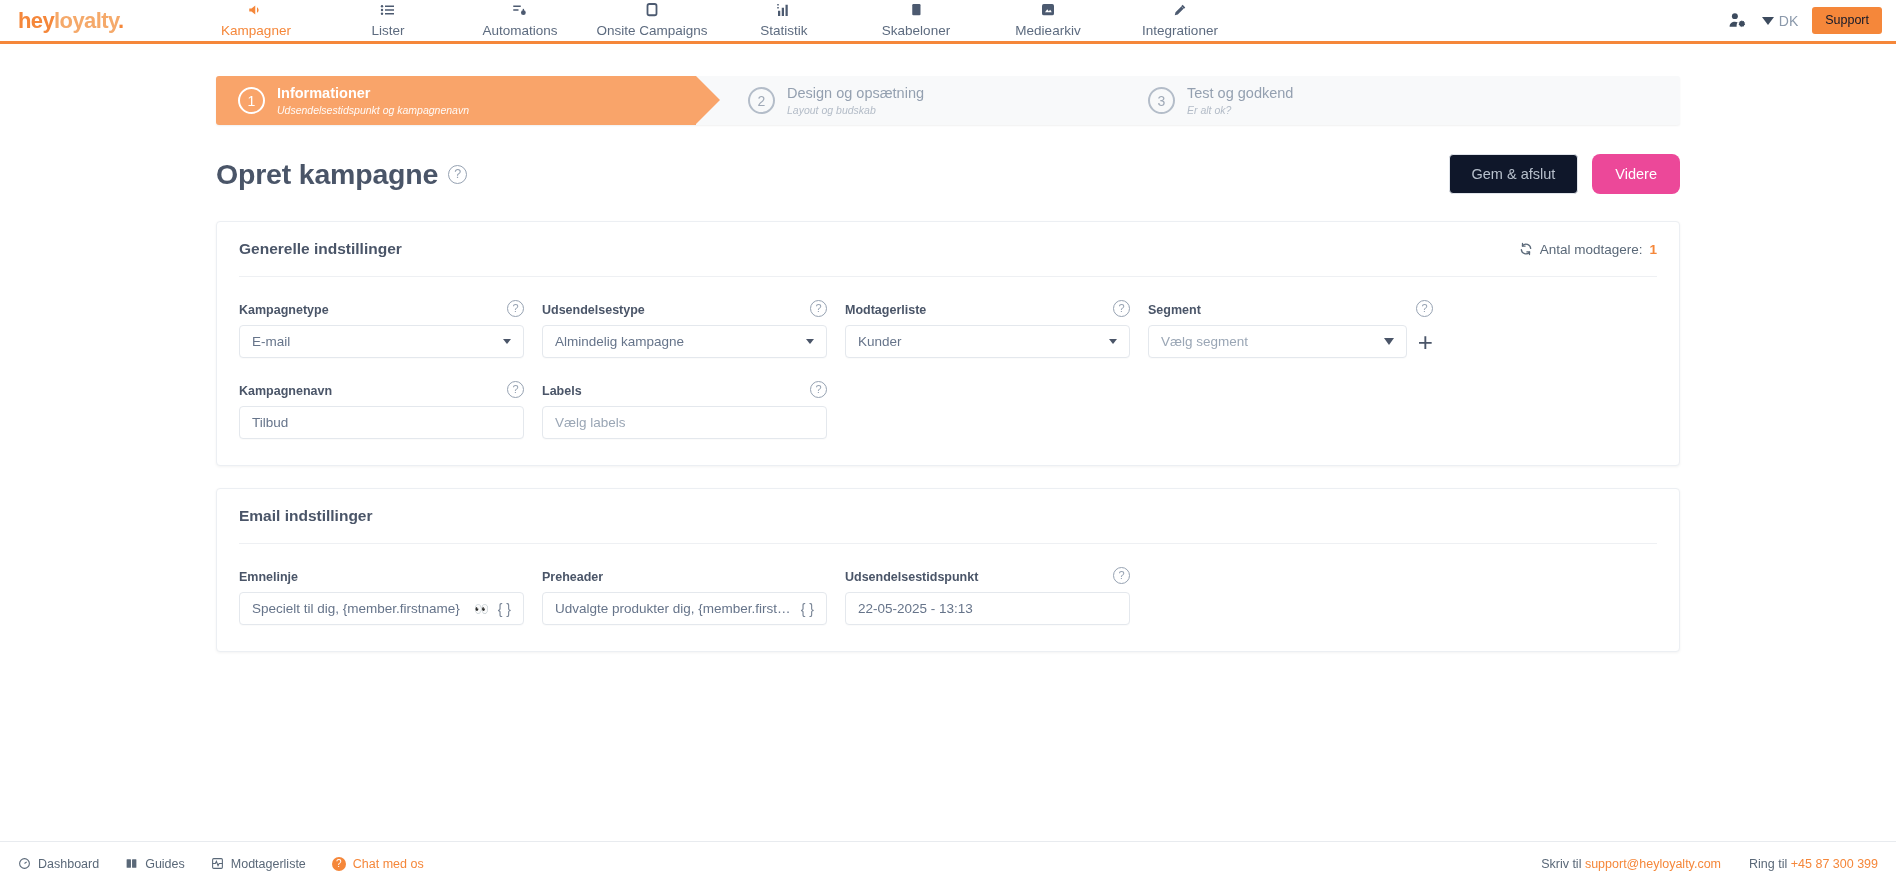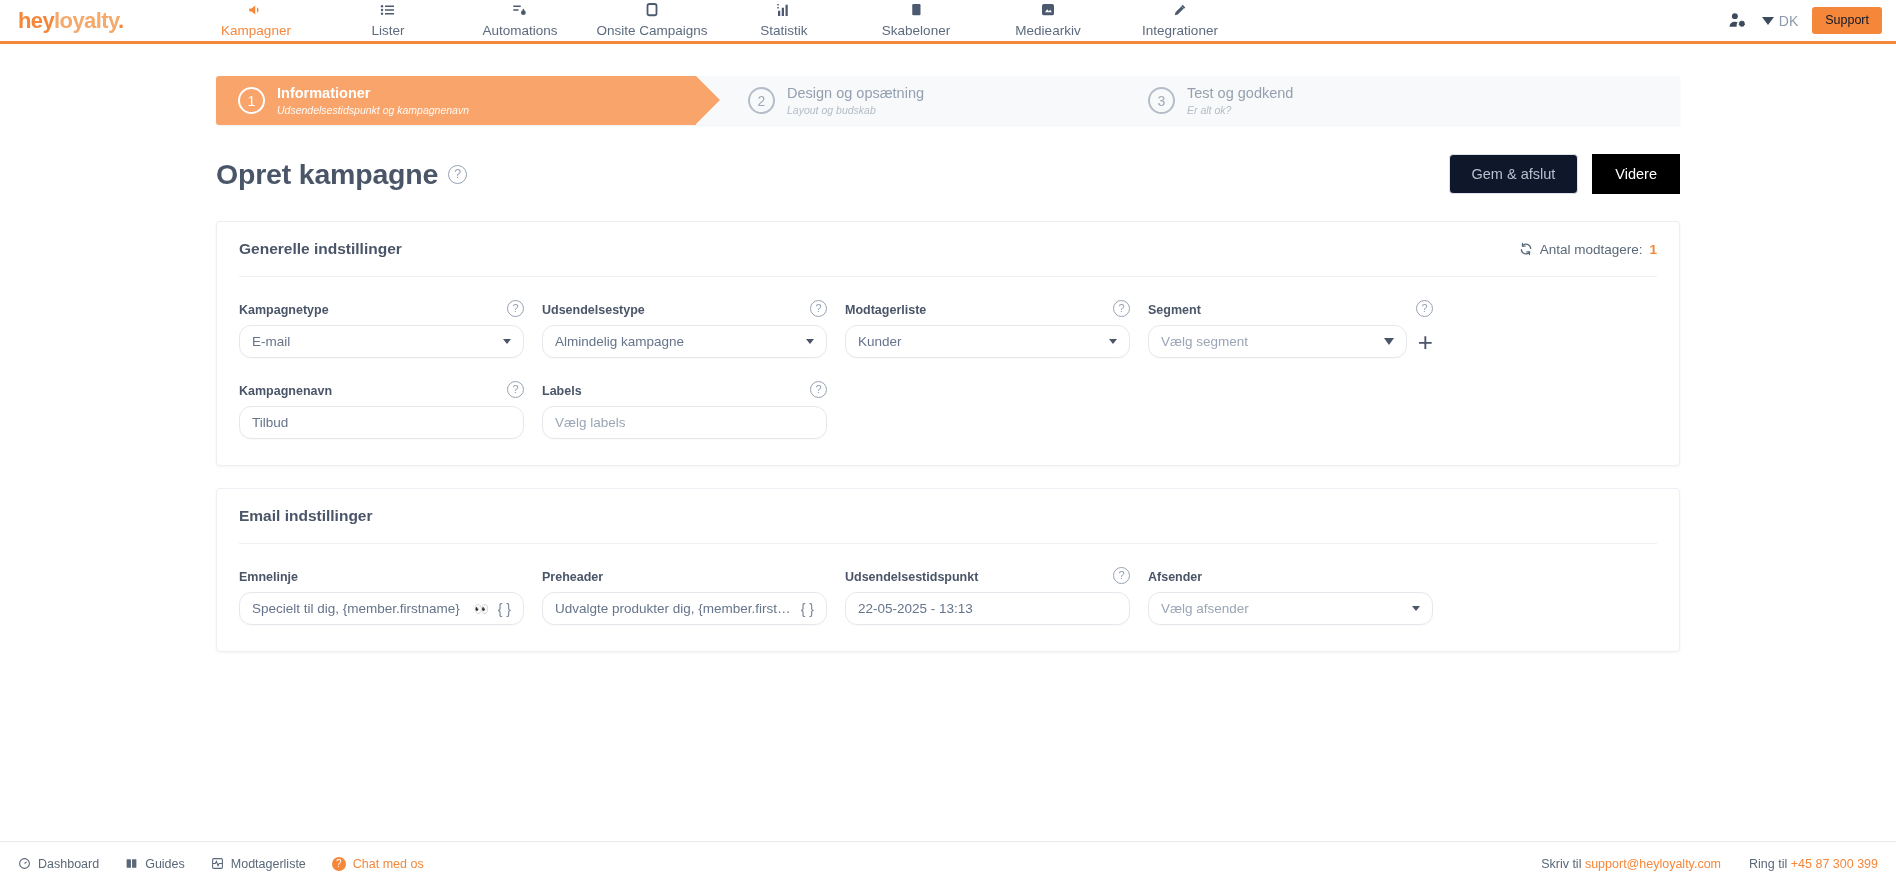--- a/index.html
+++ b/index.html
@@ -181,25 +181,25 @@
   .btn-secondary {
     border: 1px solid #e0e4ea;
     background: #0f172a;
     color: #b7c0cc;
     font-size: 14.5px;
     border-radius: 4px;
     padding: 11px 22px;
     cursor: pointer;
   }
   .btn-primary {
-    background: #000000;
+    background: #ec4899;
     color: #fff;
     font-size: 14.5px;
     border: none;
-    border-radius: 0;
+    border-radius: 8px;
     padding: 12px 23px;
     margin-left: 14px;
     cursor: pointer;
   }
 
   
   .card {
     background: #fff;
     border: 1px solid #eceff3;
     border-radius: 4px;
@@ -240,21 +240,21 @@
   }
   .fieldlabel {
     font-size: 12.5px;
     font-weight: bold;
     color: #4a5568;
   }
   .ctl {
     position: relative;
     height: 33px;
     border: 1px solid #e4e8ed;
-    border-radius: 12px;
+    border-radius: 4px;
     background: #fff;
     display: flex;
     align-items: center;
     padding: 0 12px;
     font-size: 13.5px;
     color: #66748a;
     cursor: pointer;
     box-shadow: 0 1px 1px rgba(0,0,0,0.02);
   }
   .ctl.placeholder { color: #9aa6b5; }
@@ -601,29 +601,20 @@
           <div class="fieldlabelrow">
             <span class="fieldlabel">Udsendelsestidspunkt</span>
             <span class="spacer"></span>
             <span class="help-circle">?</span>
           </div>
           <div class="ctl">
             <span class="val">22-05-2025 - 13:13</span>
           </div>
         </div>
 
-        <div class="field">
-          <div class="fieldlabelrow">
-            <span class="fieldlabel">Afsender</span>
-          </div>
-          <div class="ctl placeholder">
-            <span class="val">Vælg afsender</span>
-            <span class="chev chev-sm"></span>
-          </div>
-        </div>
 
       </div>
     </div>
 
   </div>
 
   <div class="footer">
     <div class="flinks">
       <span class="flink">
         <span class="fi">

